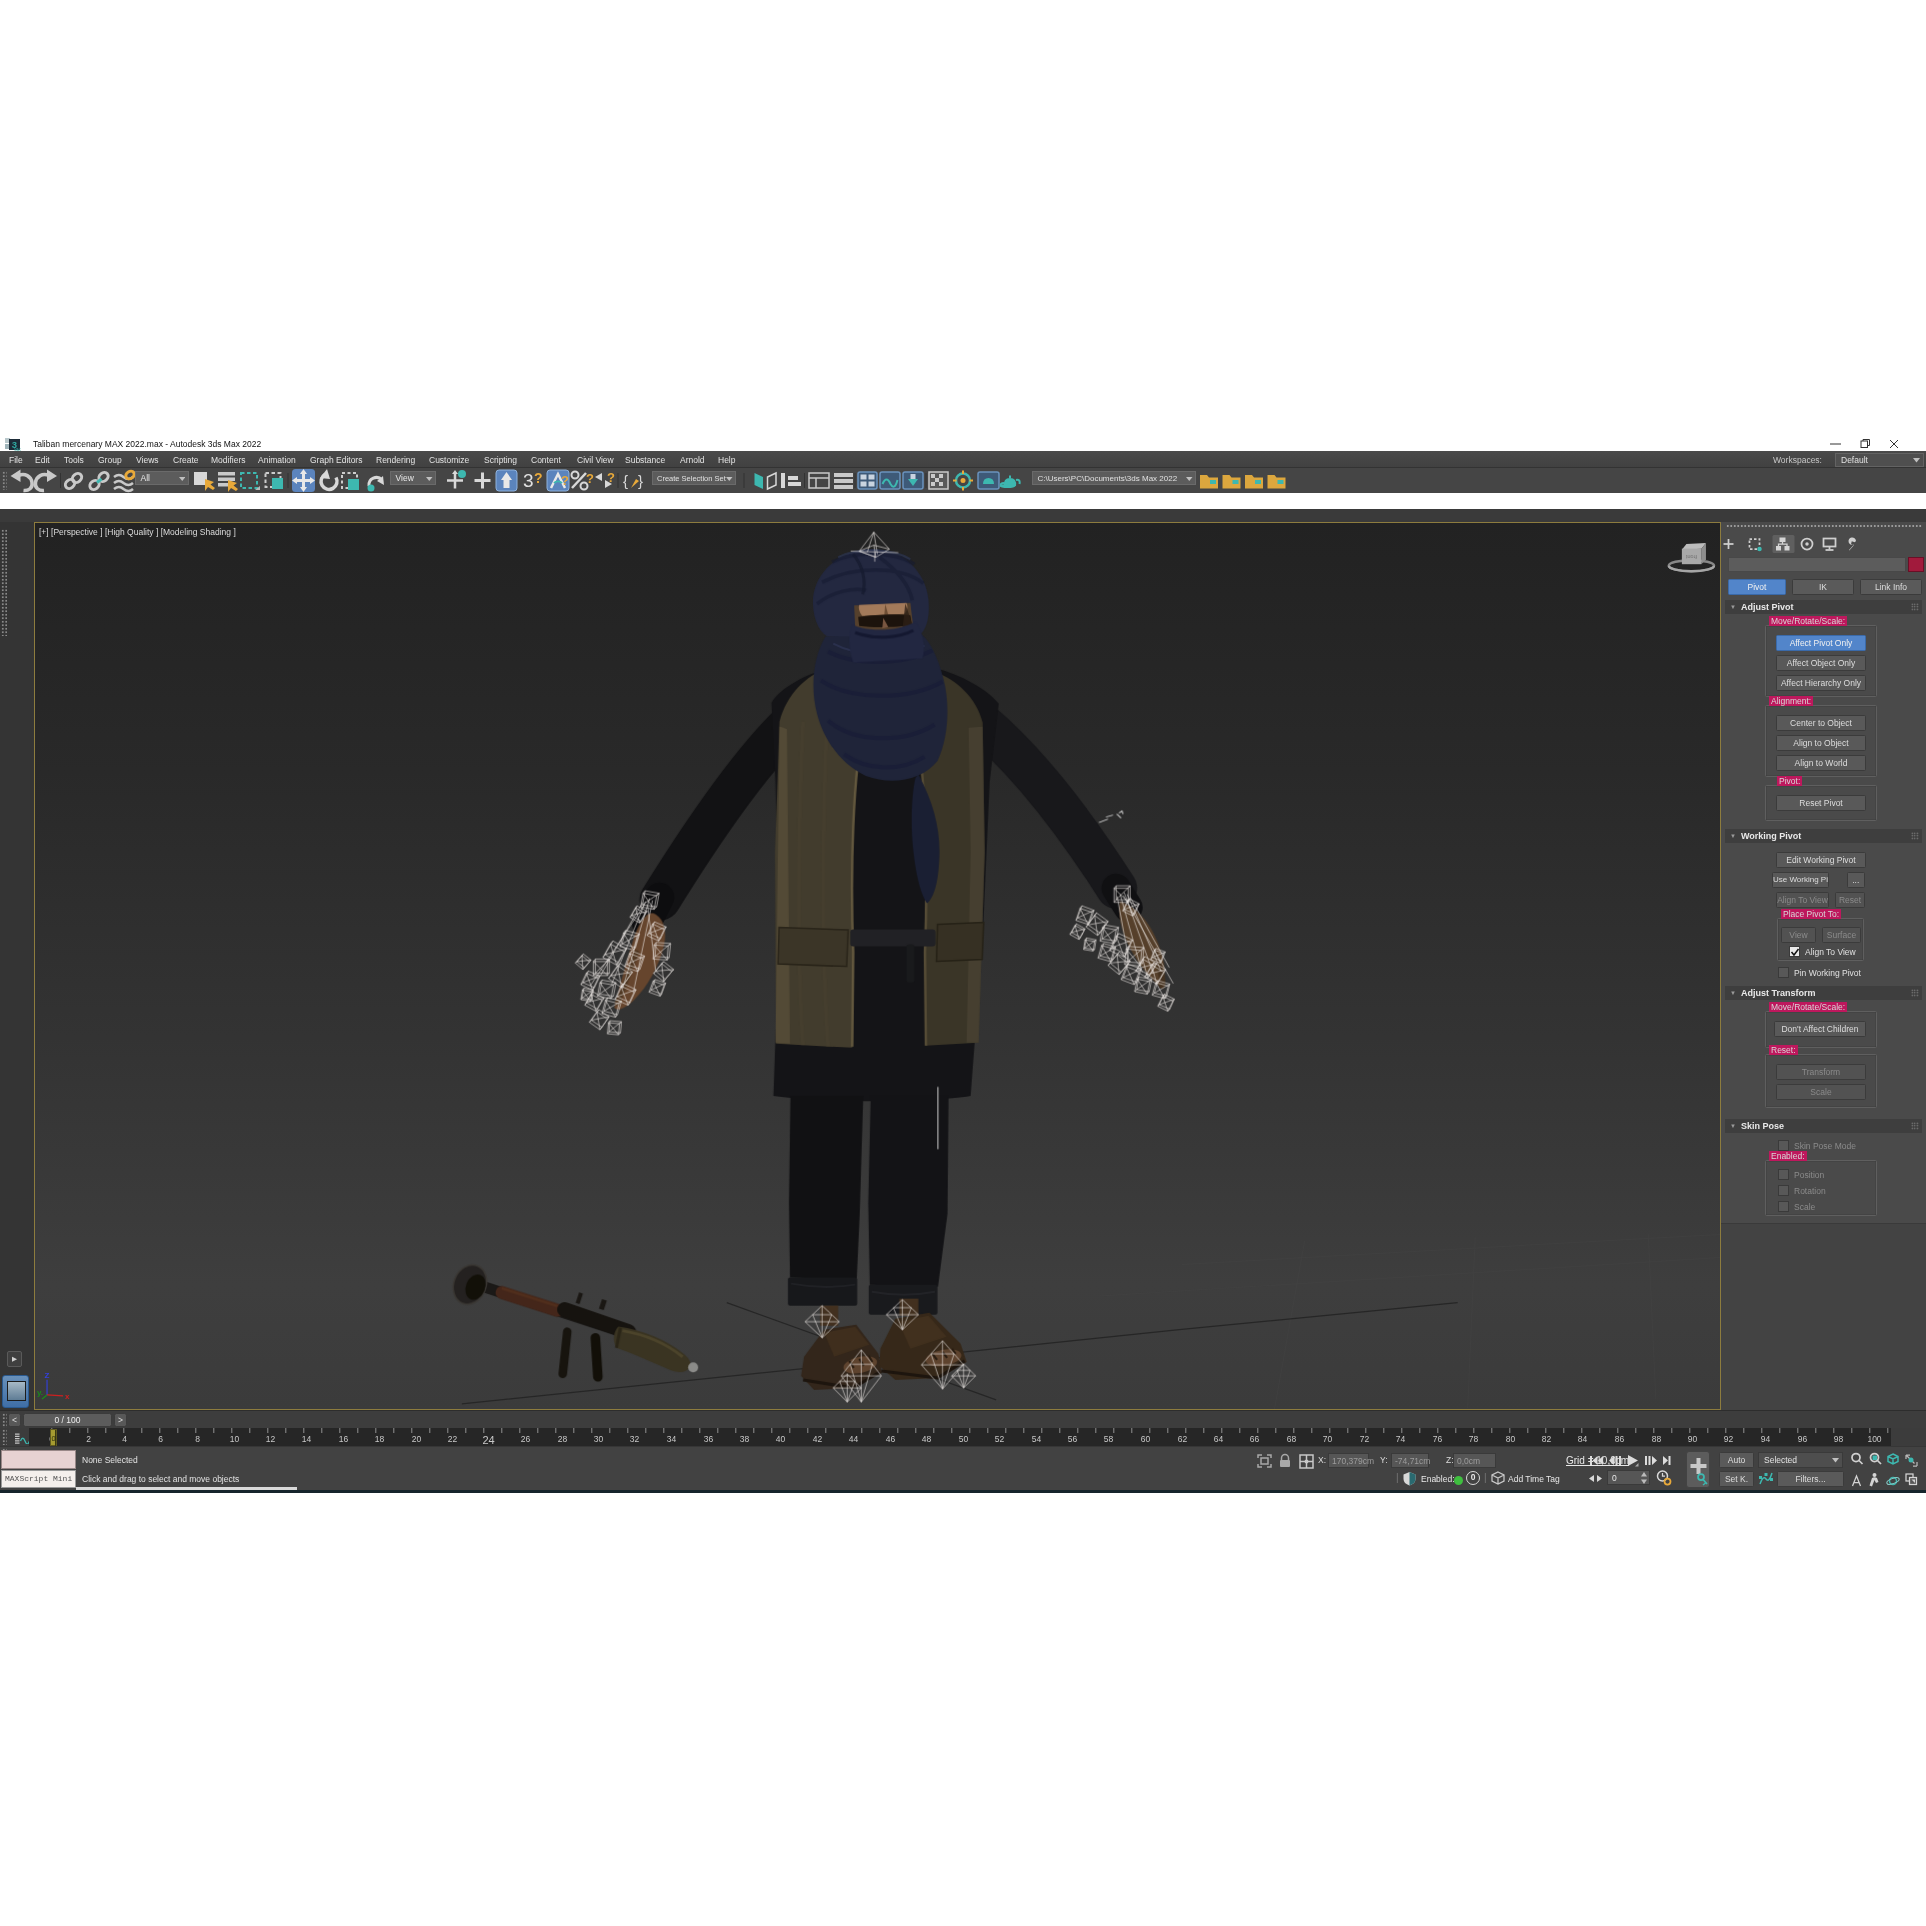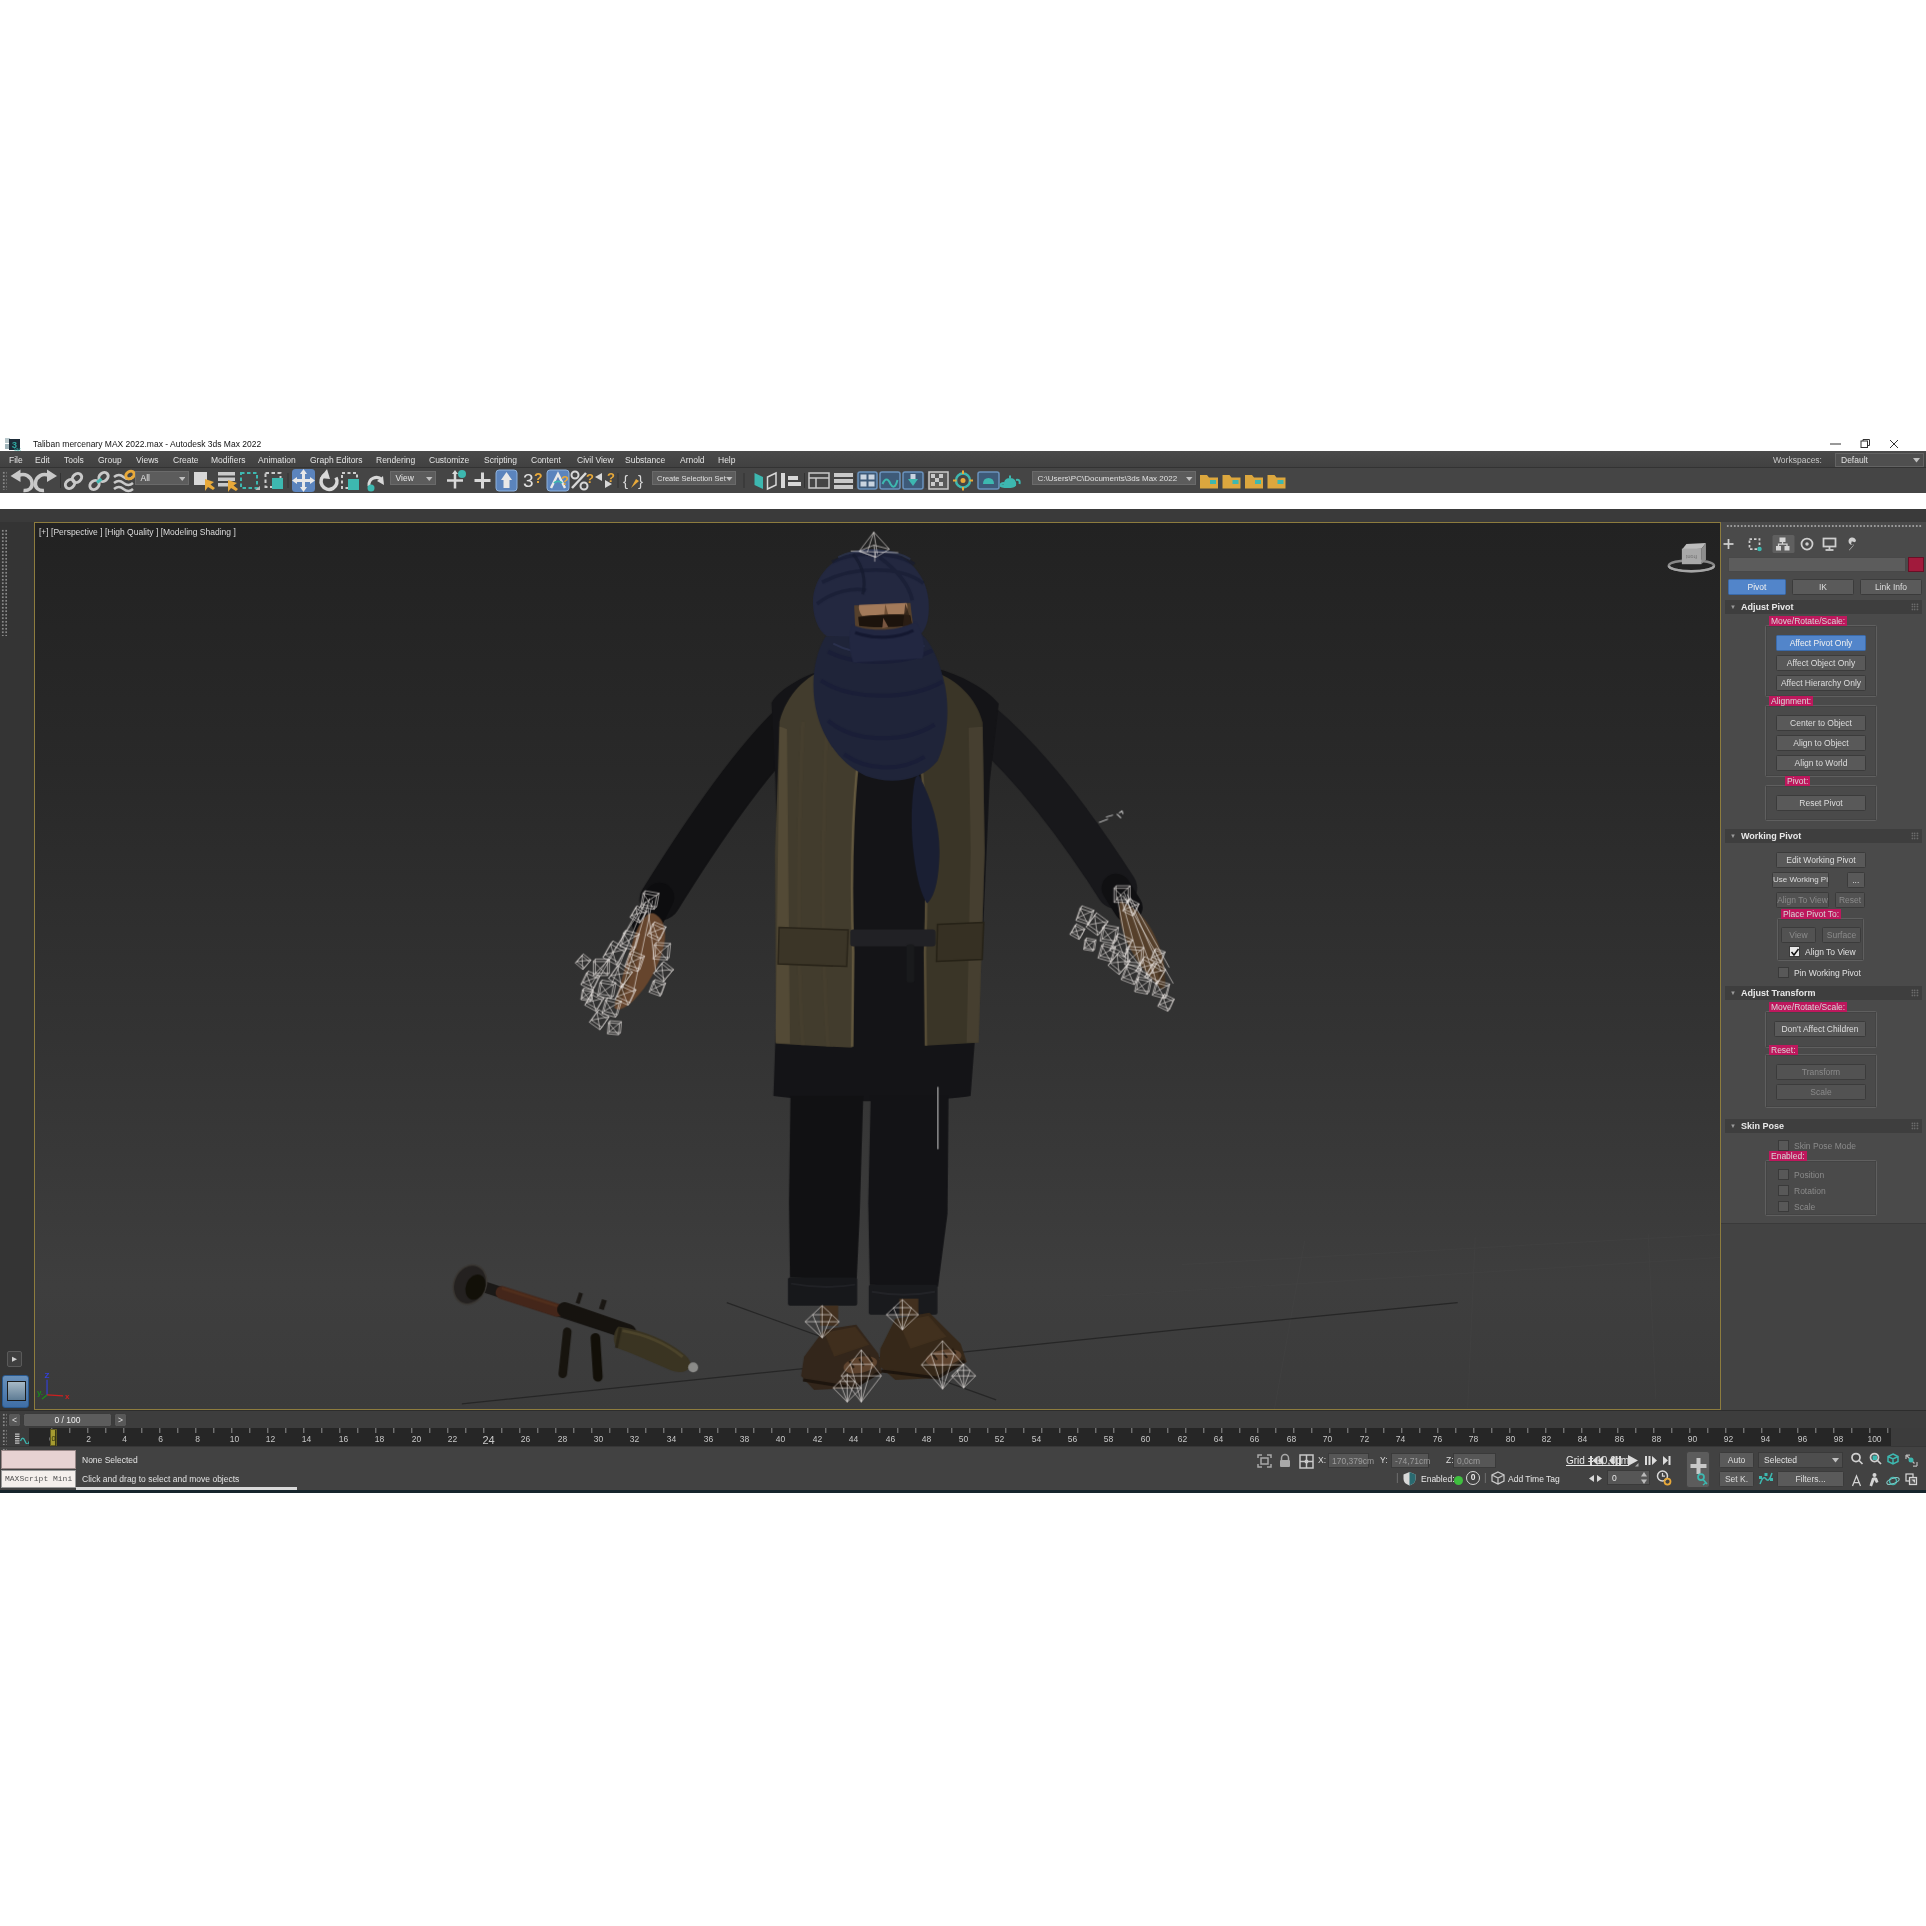--- a/index.html
+++ b/index.html
@@ -433,21 +433,21 @@
       <div class="grplabel" style="left:48px;top:94px;">Move/Rotate/Scale:</div>
       <div class="grp" style="left:44px;top:103px;width:112px;height:72px;"></div>
       <div class="btn" style="left:55px;top:113px;width:90px;height:15.5px;line-height:14.5px;background:#5285ca;border-color:#3a6aaa;color:#f0f0f0;">Affect Pivot Only</div>
       <div class="btn" style="left:55px;top:133px;width:90px;height:15.5px;line-height:14.5px;">Affect Object Only</div>
       <div class="btn" style="left:55px;top:153px;width:90px;height:15.5px;line-height:14.5px;">Affect Hierarchy Only</div>
       <div class="grplabel" style="left:48px;top:174px;">Alignment:</div>
       <div class="grp" style="left:44px;top:183px;width:112px;height:72px;"></div>
       <div class="btn" style="left:55px;top:193px;width:90px;height:15.5px;line-height:14.5px;">Center to Object</div>
       <div class="btn" style="left:55px;top:213px;width:90px;height:15.5px;line-height:14.5px;">Align to Object</div>
       <div class="btn" style="left:55px;top:233px;width:90px;height:15.5px;line-height:14.5px;">Align to World</div>
-      <div class="grplabel" style="left:64px;top:254px;">Pivot:</div>
+      <div class="grplabel" style="left:56px;top:254px;">Pivot:</div>
       <div class="grp" style="left:44px;top:263px;width:112px;height:36px;"></div>
       <div class="btn" style="left:55px;top:273px;width:90px;height:15.5px;line-height:14.5px;">Reset Pivot</div>
       <div class="rohead" style="top:307px;">Working Pivot</div>
       <div class="btn" style="left:55px;top:330px;width:90px;height:15.5px;line-height:14.5px;">Edit Working Pivot</div>
       <div class="btn" style="left:51px;top:350px;width:57px;height:15.5px;line-height:14.5px;font-size:8px;">Use Working Pivot</div>
       <div class="btn" style="left:126px;top:350px;width:17.6px;height:15.5px;line-height:14.5px;">...</div>
       <div class="btn dis" style="left:55px;top:370px;width:53px;height:15.5px;line-height:14.5px;">Align To View</div>
       <div class="btn dis" style="left:114px;top:370px;width:30px;height:15.5px;line-height:14.5px;">Reset</div>
       <div class="grplabel" style="left:60px;top:387px;">Place Pivot To:</div>
       <div class="grp" style="left:56px;top:396px;width:87px;height:43px;"></div>

